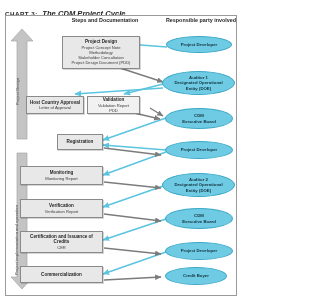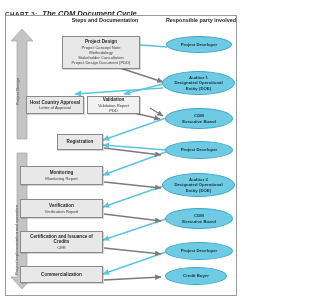--- a/index.html
+++ b/index.html
@@ -130,21 +130,21 @@
     font-weight: bold;
     color: #16333f;
     line-height: 1.25;
   }
 </style>
 </head>
 <body>
 
 <div id="chart-title">
   <span class="lbl">CHART 3:</span>
-  <span class="ttl">The CDM Document Cycle</span>
+  <span class="ttl">The CDM Project Cycle</span>
 </div>
 
 <div id="frame"></div>
 
 <div class="col-header" id="header-steps">Steps and Documentation</div>
 <div class="col-header" id="header-party">Responsible party involved</div>
 
 <svg id="links" viewBox="0 0 243 300">
   <defs>
     <marker id="head-cyan" markerWidth="5" markerHeight="5" refX="4.2" refY="2" orient="auto">

